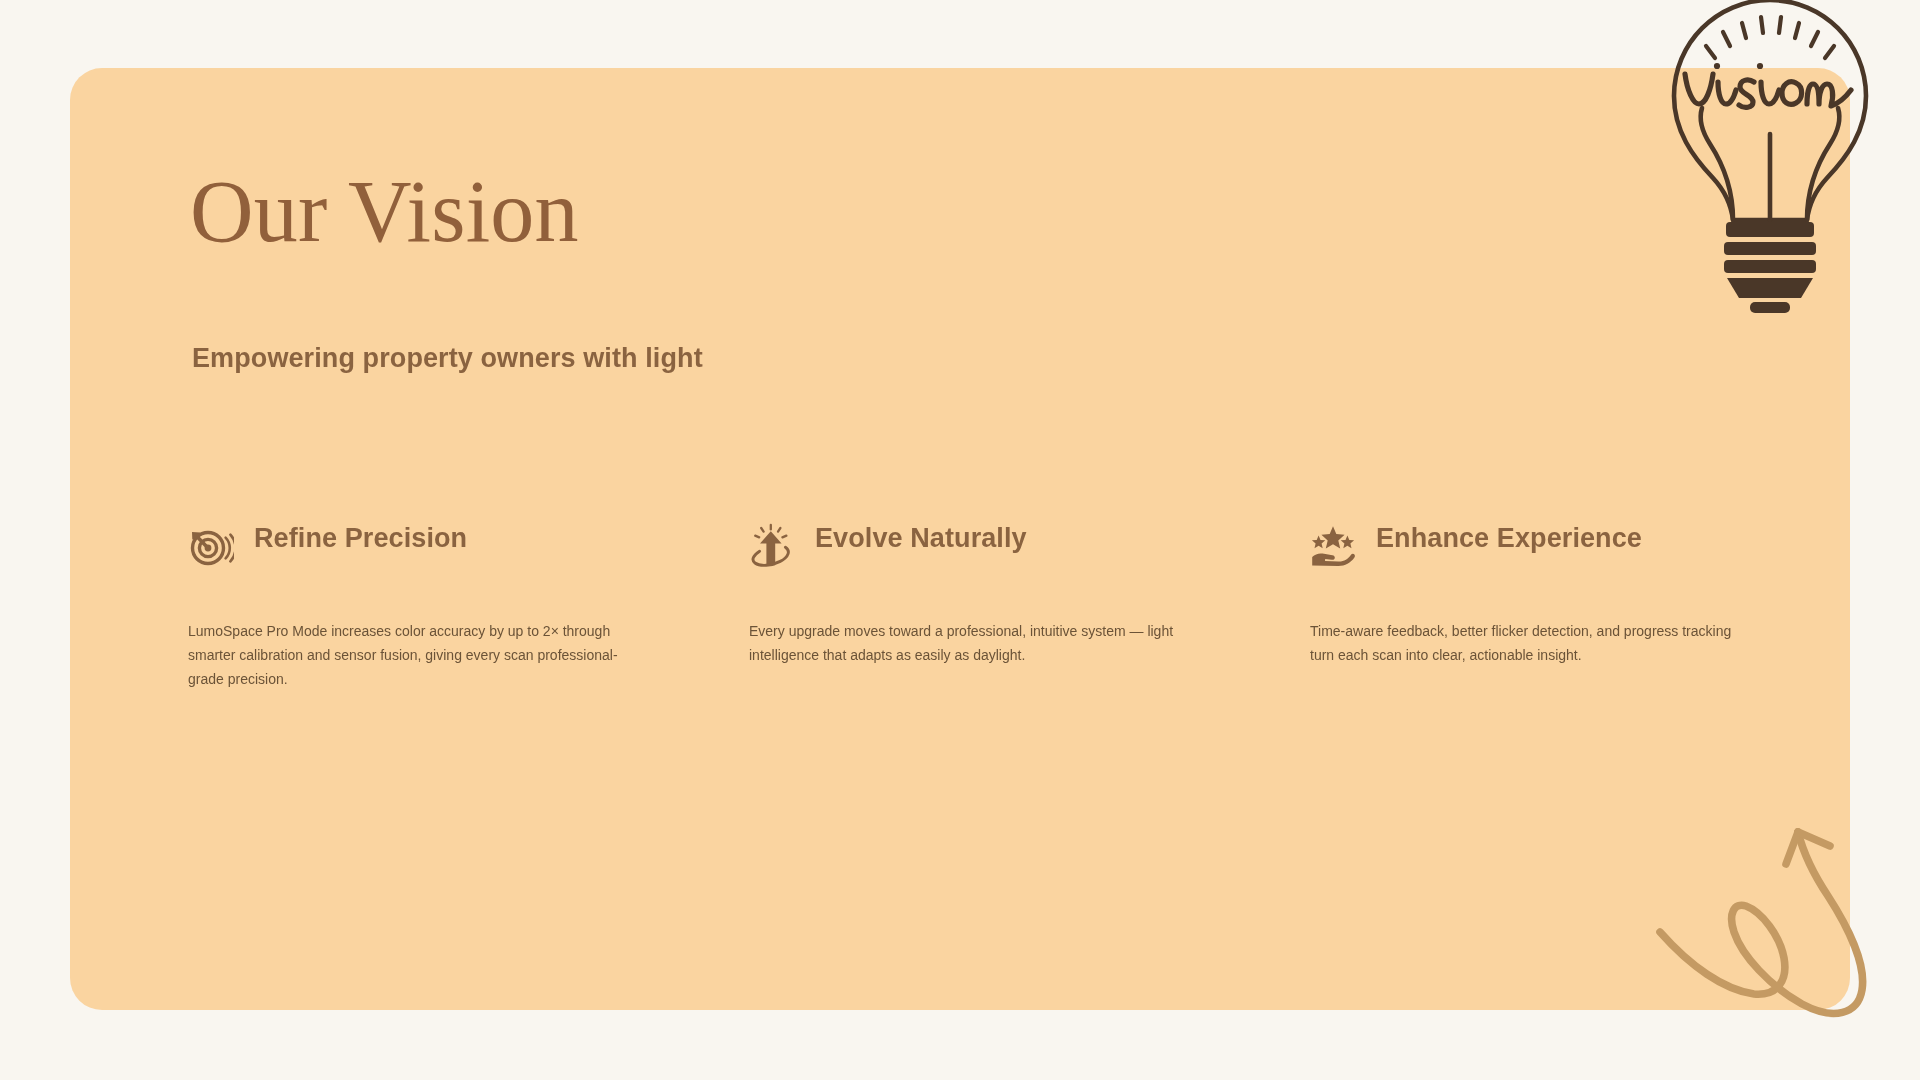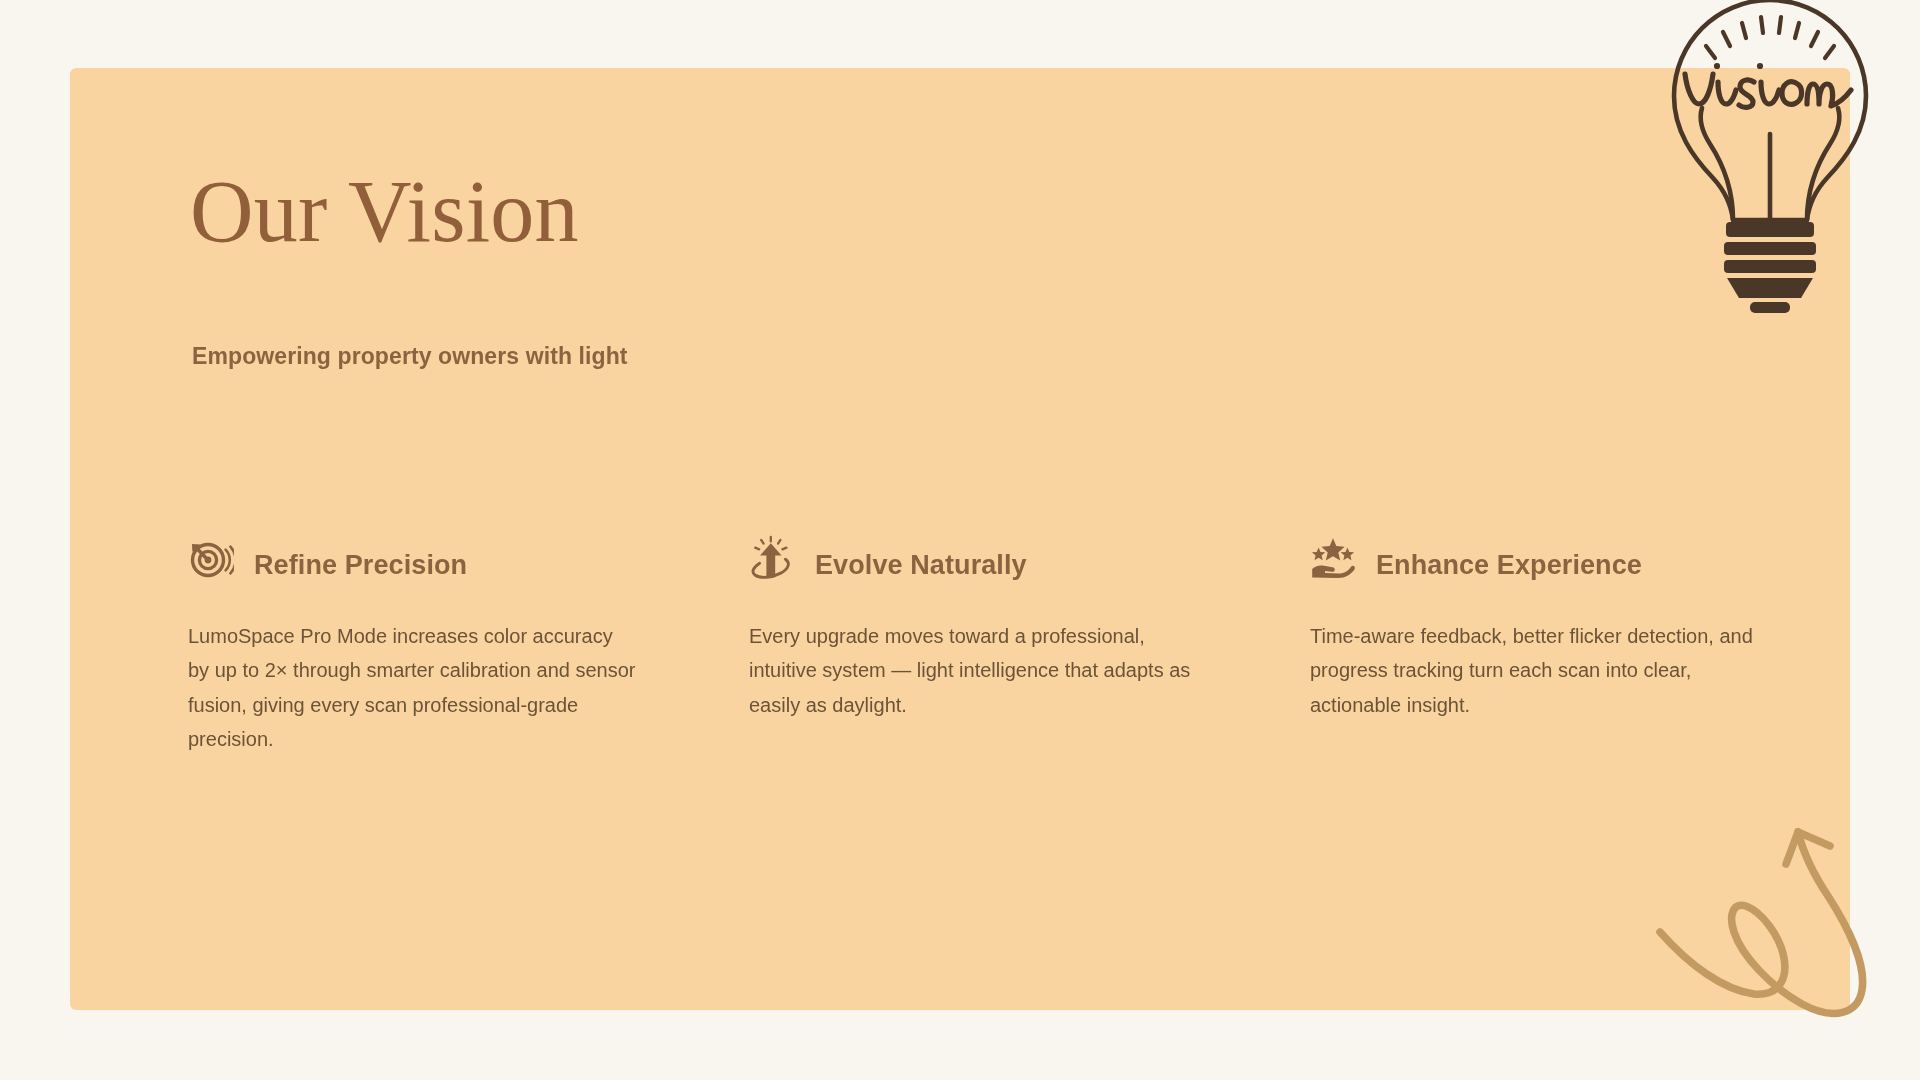--- a/index.html
+++ b/index.html
@@ -18,21 +18,21 @@
   }
 
   
   #slide-card {
     position: absolute;
     left: 70px;
     top: 68px;
     width: 1780px;
     height: 942px;
     background: #FAD4A0;
-    border-radius: 6px;
+    border-radius: 32px;
     overflow: visible;
   }
 
   
   #page-title {
     position: absolute;
     left: 120px;
     top: 100px;
     font-family: "Liberation Serif", serif;
     font-size: 88px;
@@ -41,21 +41,21 @@
     color: #91603B;
     letter-spacing: 0.2px;
     white-space: nowrap;
   }
 
   #page-subtitle {
     position: absolute;
     left: 122px;
     top: 275px;
     font-family: "Liberation Sans", sans-serif;
-    font-size: 23px;
+    font-size: 27px;
     font-weight: bold;
     color: #8A6340;
     letter-spacing: 0.1px;
     white-space: nowrap;
   }
 
   
   #features {
     position: absolute;
     left: 118px;
@@ -66,21 +66,21 @@
   }
 
   .feature-col {
     width: 470px;
     margin-right: 103px;
   }
   .feature-col:last-child { margin-right: 0; }
 
   .feature-head {
     display: flex;
-    align-items: flex-end;
+    align-items: flex-start;
     gap: 20px;
     height: 58px;
   }
 
   .feature-icon {
     width: 46px;
     height: 46px;
     flex: 0 0 46px;
     display: block;
   }
@@ -91,21 +91,21 @@
     font-size: 27px;
     font-weight: bold;
     color: #8A6340;
     white-space: nowrap;
     letter-spacing: 0.1px;
   }
 
   .feature-body {
     margin-top: 38px;
     font-family: "Liberation Sans", sans-serif;
-    font-size: 20px;
+    font-size: 14px;
     line-height: 1.72;
     color: #6B5337;
     max-width: 448px;
   }
 
   
   #lightbulb-illustration {
     position: absolute;
     left: 1655px;
     top: -6px;

